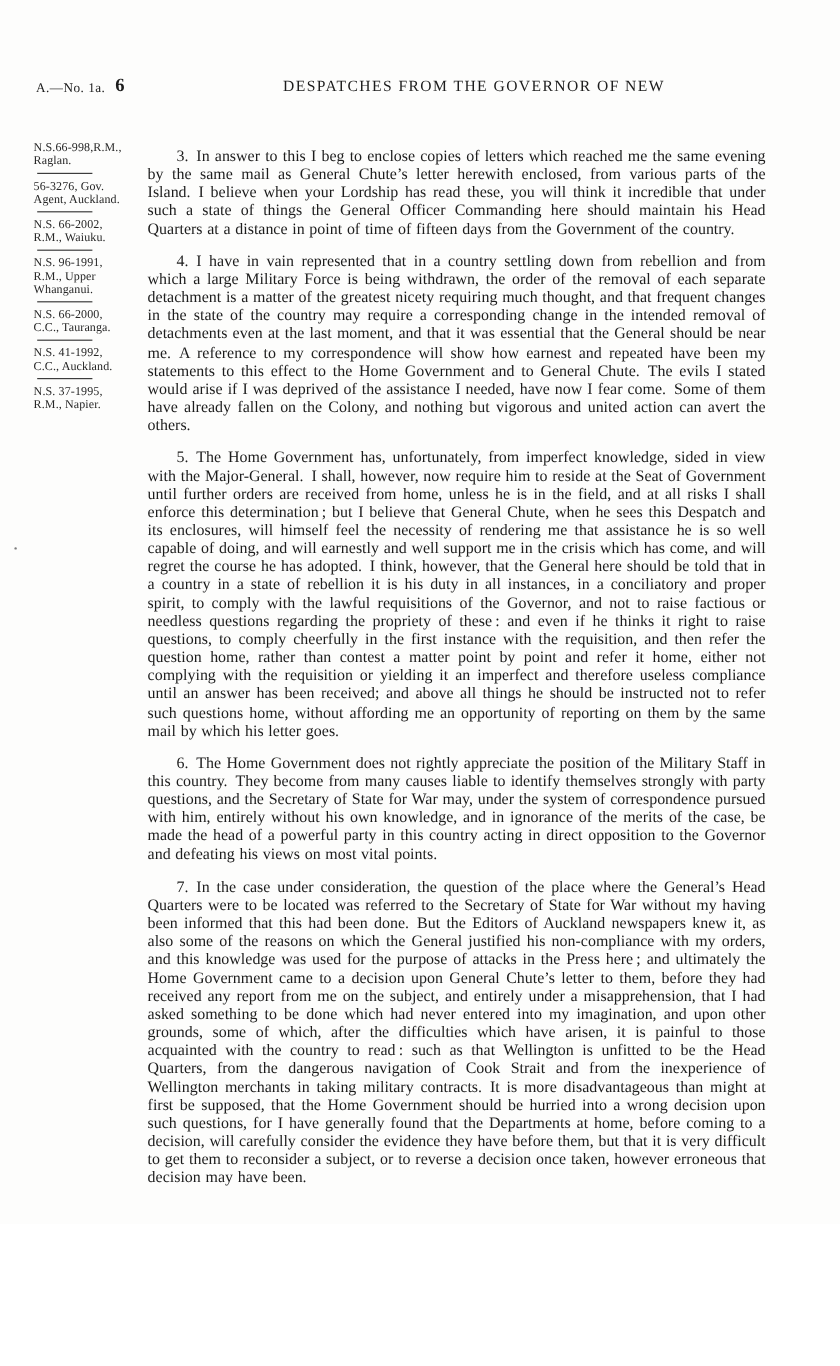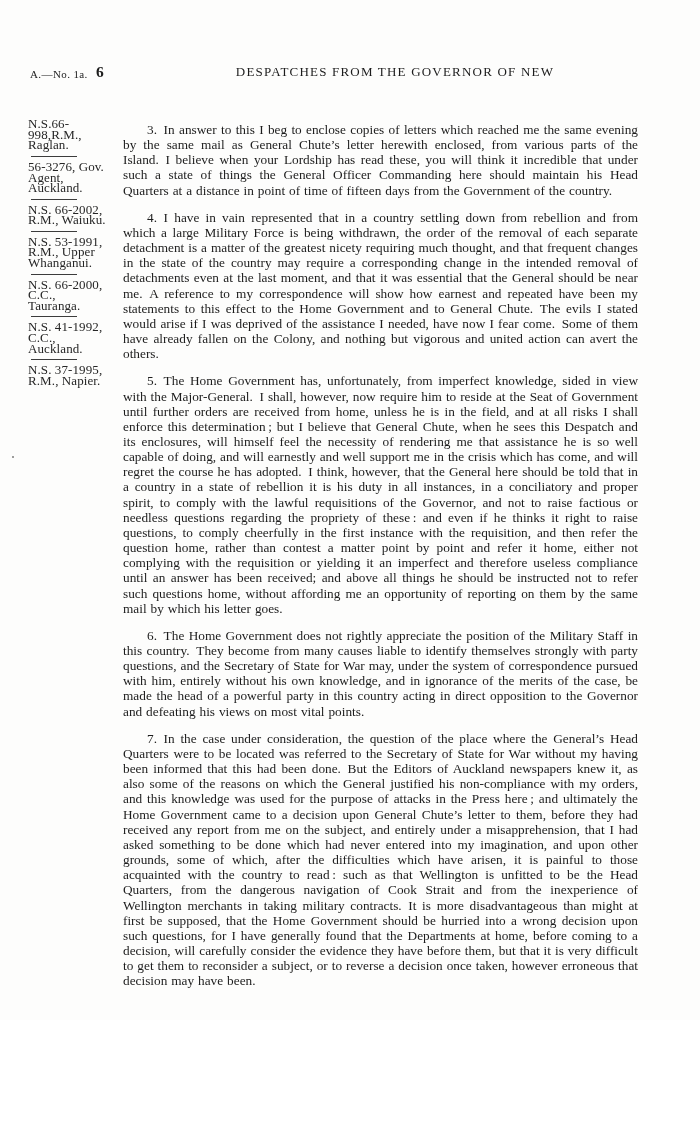--- a/index.html
+++ b/index.html
@@ -46,21 +46,21 @@
   }
 
   
   .margin-col {
     position: absolute;
     left: 28px;
     top: 119px;
     width: 80px;
   }
   .mnote {
-    font-size: 13px;
+    font-size: 10px;
     line-height: 10.7px;
     letter-spacing: 0.1px;
     color: #262626;
   }
   
   .mnote:not(:last-child)::after {
     content: "";
     display: inline-block;
     width: 46px;
     height: 0;
@@ -110,21 +110,21 @@
   <header>
     <span class="issue">A.—No. 1a.</span>
     <span class="pagenum">6</span>
     <div class="running-title">DESPATCHES FROM THE GOVERNOR OF NEW</div>
   </header>
 
   <aside class="margin-col">
     <div class="mnote">N.S.66-998,R.M., Raglan.</div>
     <div class="mnote">56-3276, Gov. Agent, Auckland.</div>
     <div class="mnote">N.S. 66-2002, R.M., Waiuku.</div>
-    <div class="mnote">N.S. 53-1991, R.M., Upper Whanganui.</div>
+    <div class="mnote">N.S. 96-1991, R.M., Upper Whanganui.</div>
     <div class="mnote">N.S. 66-2000, C.C., Tauranga.</div>
     <div class="mnote">N.S. 41-1992, C.C., Auckland.</div>
     <div class="mnote">N.S. 37-1995, R.M., Napier.</div>
   </aside>
 
   <main class="body-col">
     <p class="para">3. In answer to this I beg to enclose copies of letters which reached me the same evening by the same mail as General Chute’s letter herewith enclosed, from various parts of the Island. I believe when your Lordship has read these, you will think it incredible that under such a state of things the General Officer Commanding here should maintain his Head Quarters at a distance in point of time of fifteen days from the Government of the country.</p>
     <p class="para">4. I have in vain represented that in a country settling down from rebellion and from which a large Military Force is being withdrawn, the order of the removal of each separate detachment is a matter of the greatest nicety requiring much thought, and that frequent changes in the state of the country may require a corresponding change in the intended removal of detachments even at the last moment, and that it was essential that the General should be near me. A reference to my correspondence will show how earnest and repeated have been my statements to this effect to the Home Government and to General Chute. The evils I stated would arise if I was deprived of the assistance I needed, have now I fear come. Some of them have already fallen on the Colony, and nothing but vigorous and united action can avert the others.</p>
     <p class="para">5. The Home Government has, unfortunately, from imperfect knowledge, sided in view with the Major-General. I shall, however, now require him to reside at the Seat of Government until further orders are received from home, unless he is in the field, and at all risks I shall enforce this determination ; but I believe that General Chute, when he sees this Despatch and its enclosures, will himself feel the necessity of rendering me that assistance he is so well capable of doing, and will earnestly and well support me in the crisis which has come, and will regret the course he has adopted. I think, however, that the General here should be told that in a country in a state of rebellion it is his duty in all instances, in a conciliatory and proper spirit, to comply with the lawful requisitions of the Governor, and not to raise factious or needless questions regarding the propriety of these : and even if he thinks it right to raise questions, to comply cheerfully in the first instance with the requisition, and then refer the question home, rather than contest a matter point by point and refer it home, either not complying with the requisition or yielding it an imperfect and therefore useless compliance until an answer has been received; and above all things he should be instructed not to refer such questions home, without affording me an opportunity of reporting on them by the same mail by which his letter goes.</p>
     <p class="para">6. The Home Government does not rightly appreciate the position of the Military Staff in this country. They become from many causes liable to identify themselves strongly with party questions, and the Secretary of State for War may, under the system of correspondence pursued with him, entirely without his own knowledge, and in ignorance of the merits of the case, be made the head of a powerful party in this country acting in direct opposition to the Governor and defeating his views on most vital points.</p>

